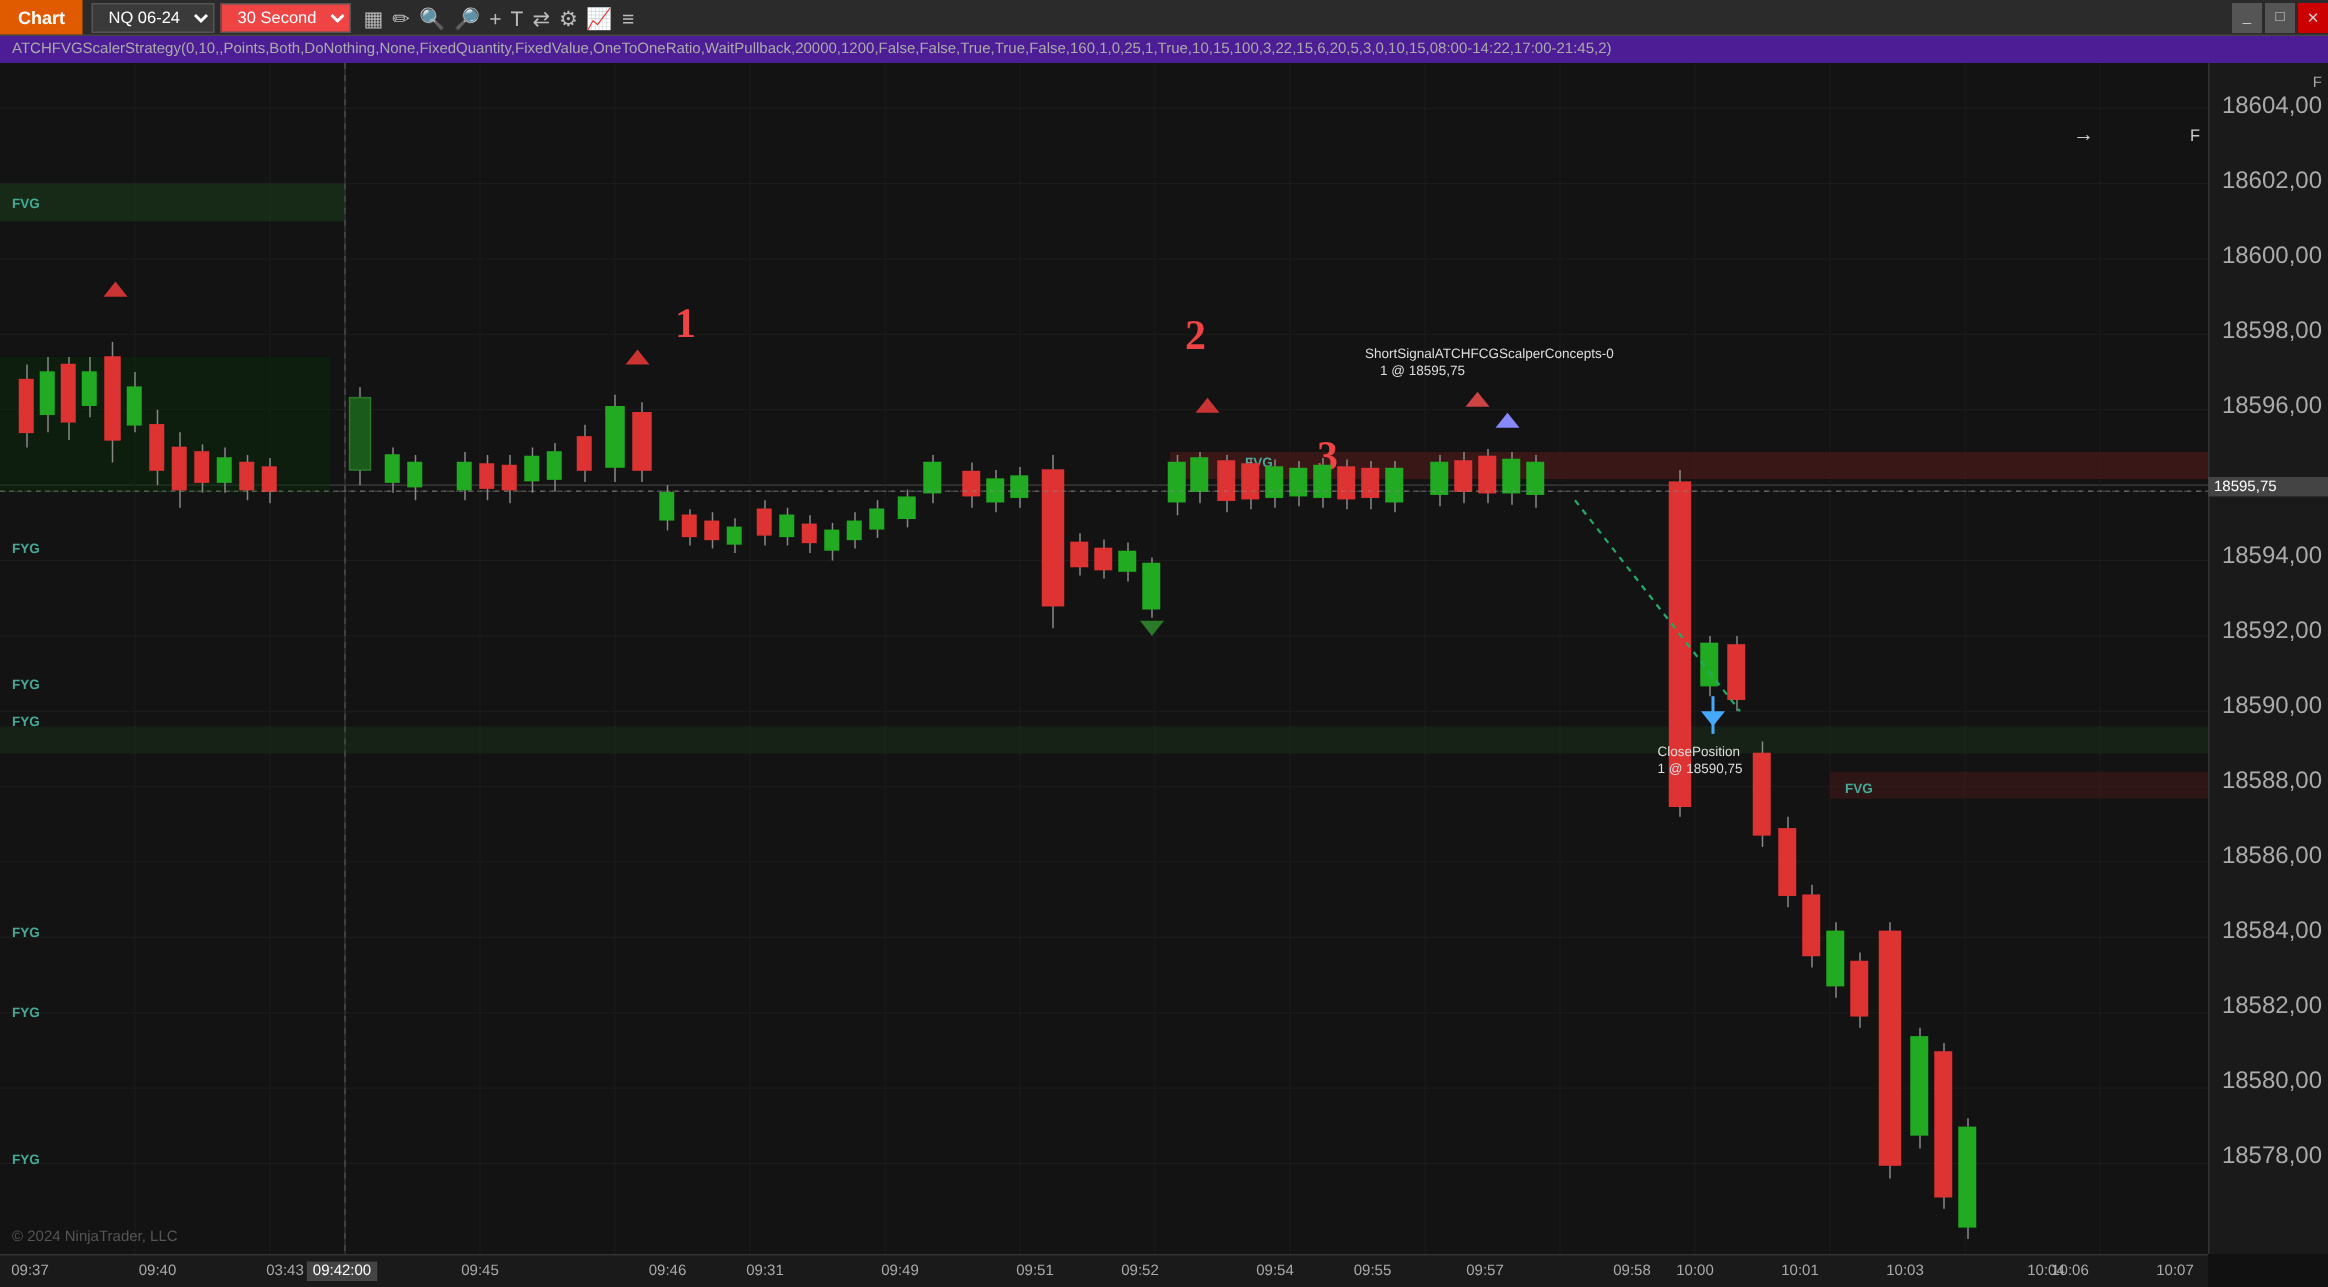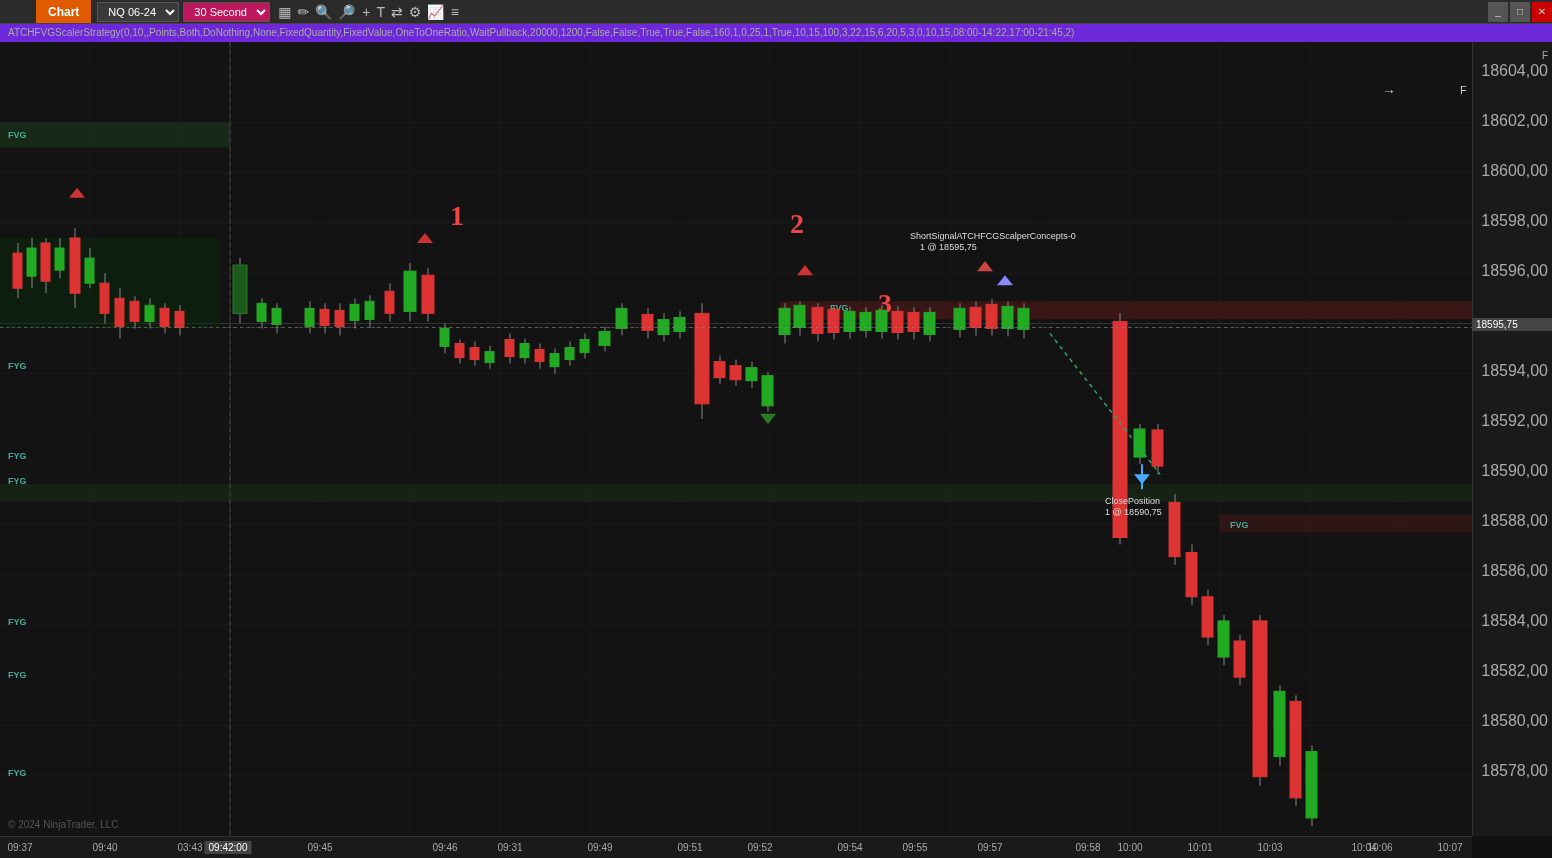--- a/index.html
+++ b/index.html
@@ -5,46 +5,46 @@
     * { margin: 0; padding: 0; box-sizing: border-box; }
     body { background: #1a1a1a; color: #ccc; font-family: 'Arial', sans-serif; font-size: 11px; width: 1552px; height: 858px; overflow: hidden; }
 
     
     #title-bar {
       display: flex; align-items: center; height: 24px;
       background: #2b2b2b; border-bottom: 1px solid #444;
     }
     #chart-tab {
       background: #e05a00; color: #fff; padding: 0 12px; height: 100%;
-      display: flex; align-items: center; font-size: 12px; font-weight: bold; margin-left: 36px;
+      display: flex; align-items: center; font-size: 12px; font-weight: bold;
     }
     #symbol-dropdown {
       background: #3a3a3a; color: #fff; border: 1px solid #555; padding: 2px 6px;
       margin-left: 6px; height: 20px; font-size: 11px;
     }
     #timeframe-dropdown {
-      background: #be185d; color: #fff; border: 1px solid #555; padding: 2px 6px;
+      background: #ef4444; color: #fff; border: 1px solid #555; padding: 2px 6px;
       margin-left: 4px; height: 20px; font-size: 11px;
     }
     #toolbar {
       display: flex; align-items: center; gap: 6px; margin-left: 8px; color: #aaa;
       font-size: 14px;
     }
     .tool-btn { cursor: pointer; color: #bbb; }
     #title-bar-right { margin-left: auto; display: flex; gap: 2px; }
     .win-btn { width: 20px; height: 20px; background: #555; border: none; color: #ccc; font-size: 10px; cursor: pointer; display: flex; align-items: center; justify-content: center; }
     .win-btn:last-child { background: #c00; }
 
     
     #chart-wrapper {
       display: flex; flex-direction: column;
       background: #111; width: 1552px; height: 834px;
     }
     #chart-info {
-      padding: 2px 8px; font-size: 10px; color: #aaa; background: #6d28d9;
+      padding: 2px 8px; font-size: 10px; color: #aaa; background: #4c1d95;
       line-height: 1.4;
     }
     #chart-body {
       display: flex; flex: 1; position: relative;
     }
     #chart-canvas-area {
       flex: 1; position: relative; overflow: hidden; background: #131313;
     }
     #price-axis {
       width: 80px; background: #1a1a1a; border-left: 1px solid #333;

